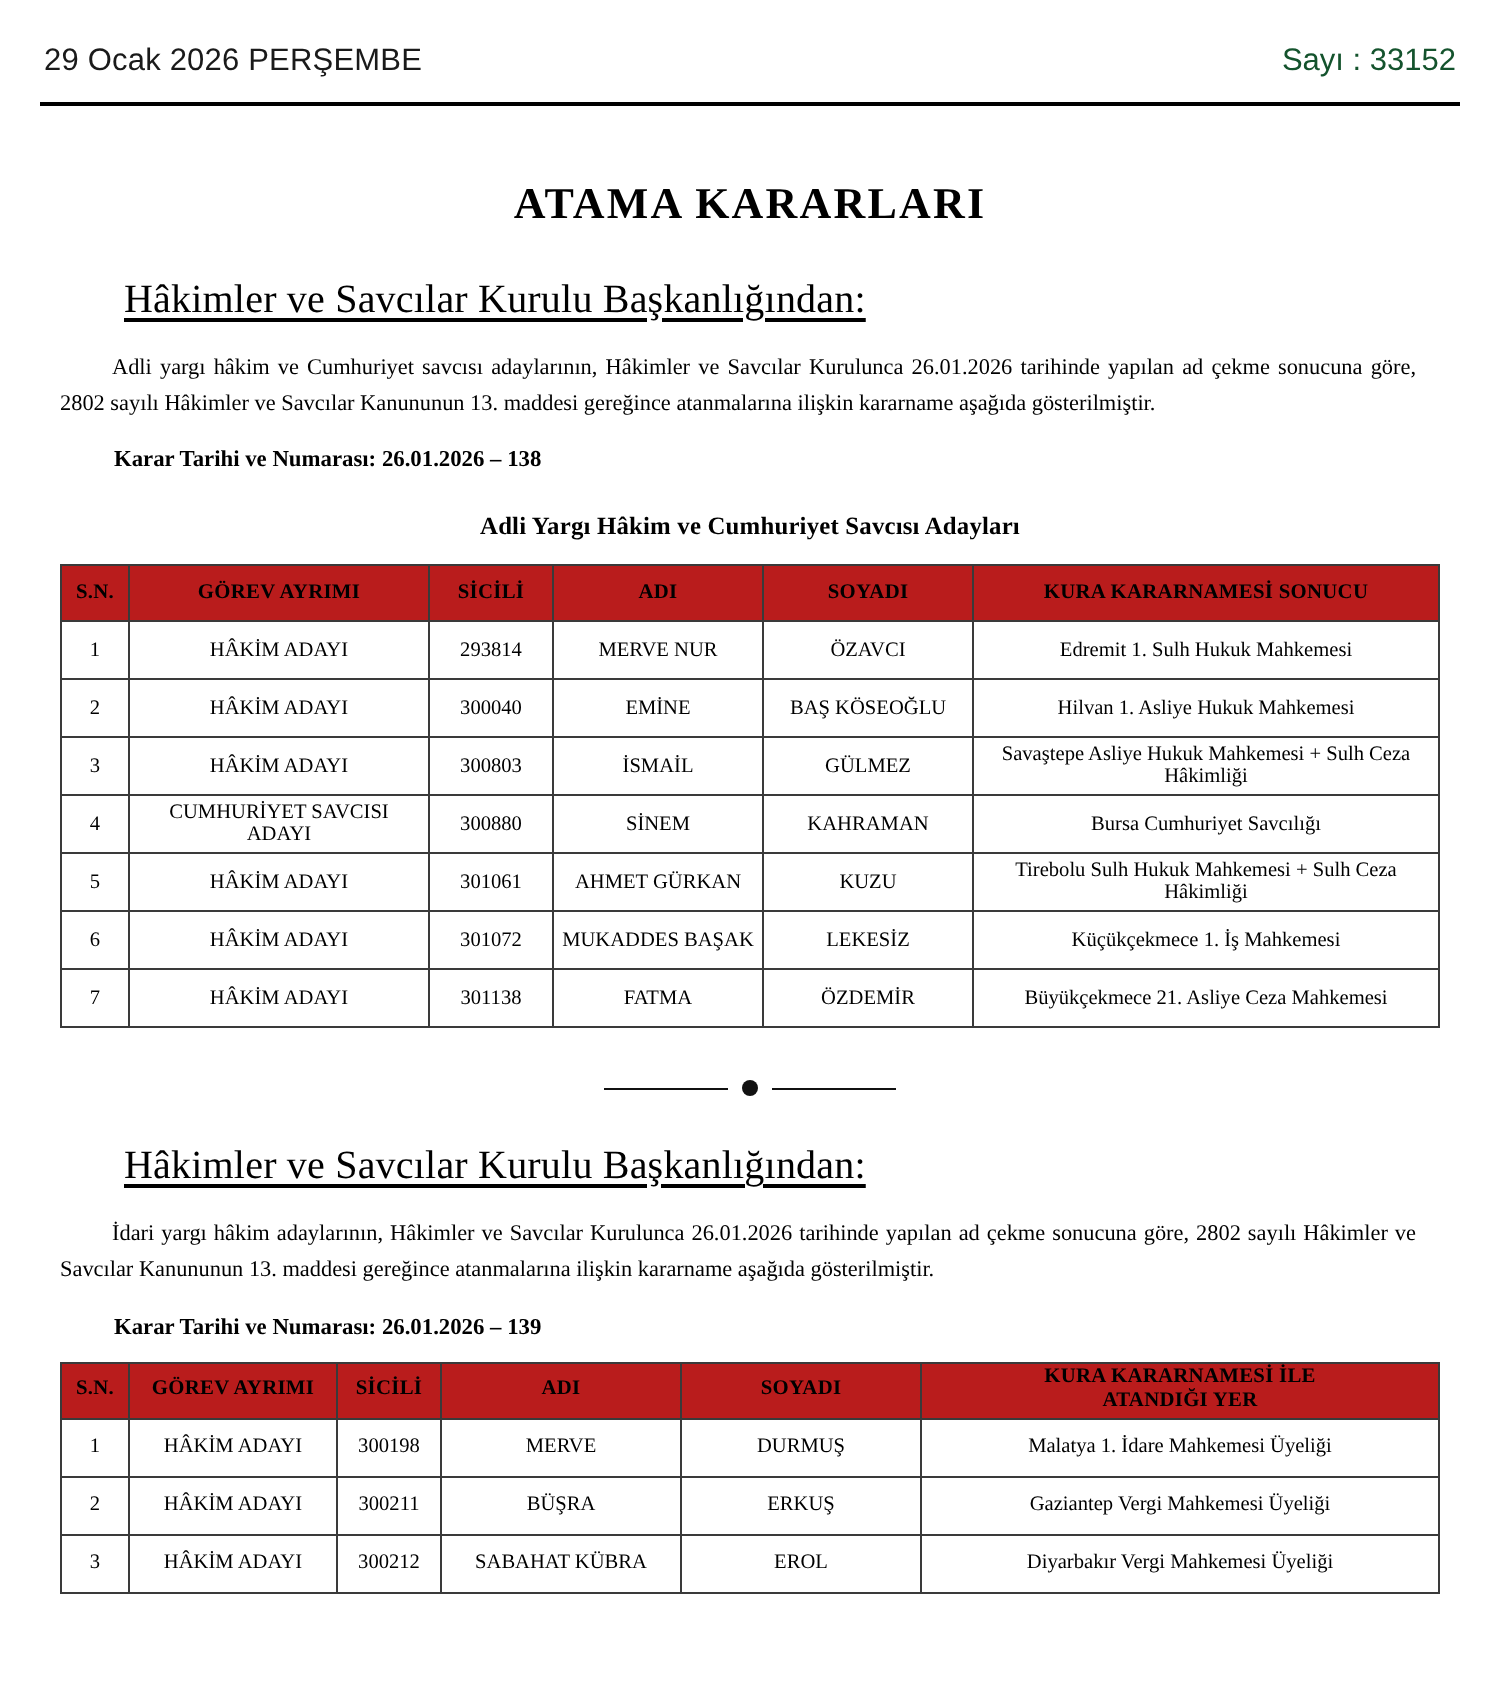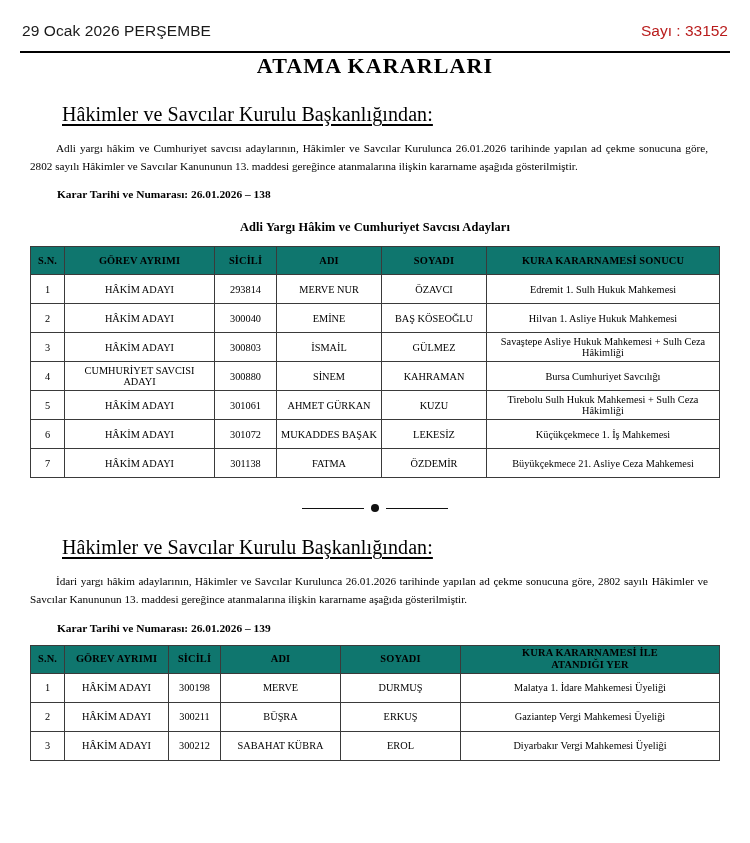--- a/index.html
+++ b/index.html
@@ -37,36 +37,36 @@
     font-family: "Liberation Serif", "DejaVu Serif", serif;
     font-weight: bold;
     font-size: 25px;
     color: #a01828;
     letter-spacing: 0.3px;
     white-space: nowrap;
   }
   .masthead-issue {
     font-family: "Liberation Sans", "DejaVu Sans", sans-serif;
     font-size: 15.5px;
-    color: #b91c1c;
+    color: #14532d;
     white-space: nowrap;
   }
   .masthead-rule {
     height: 0;
     border-top: 2px solid #000;
     margin: 3px 20px 0 20px;
   }
 
   
   .page-title {
     text-align: center;
     font-size: 22px;
     font-weight: bold;
     letter-spacing: 1.1px;
-    margin-top: 0;
+    margin-top: 36px;
   }
 
   
   .section {
     margin-top: 24px;
   }
   .section-heading {
     font-size: 20px;
     text-decoration: underline;
     text-underline-offset: 3px;
@@ -101,21 +101,21 @@
     table-layout: fixed;
   }
   table.gazette th,
   table.gazette td {
     border: 1px solid #3a3a3a;
     text-align: center;
     vertical-align: middle;
     padding: 0 3px;
   }
   table.gazette thead th {
-    background: #0f766e;
+    background: #b91c1c;
     font-size: 10.4px;
     font-weight: bold;
     letter-spacing: 0.15px;
     height: 27px;
     line-height: 1.22;
   }
   table.gazette tbody td {
     font-size: 10.3px;
     height: 28px;
     background: #ffffff;

